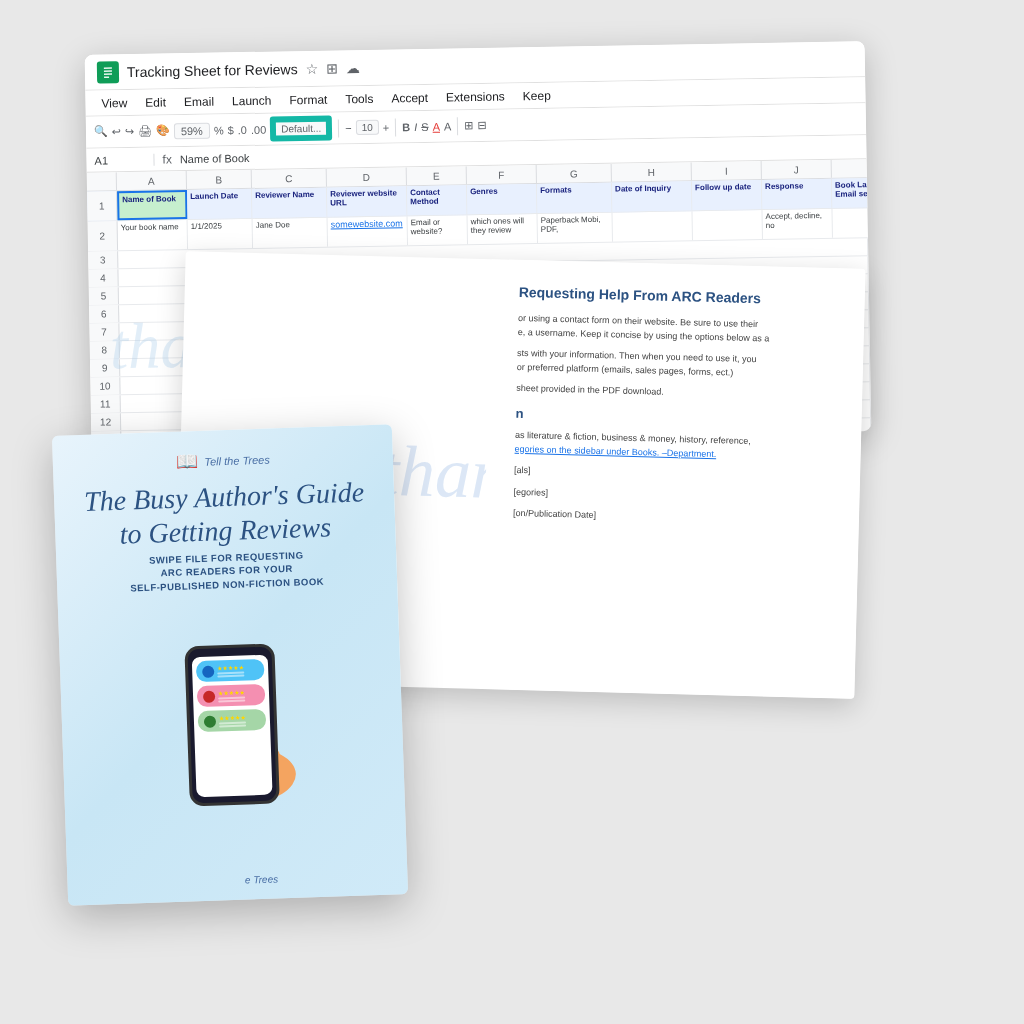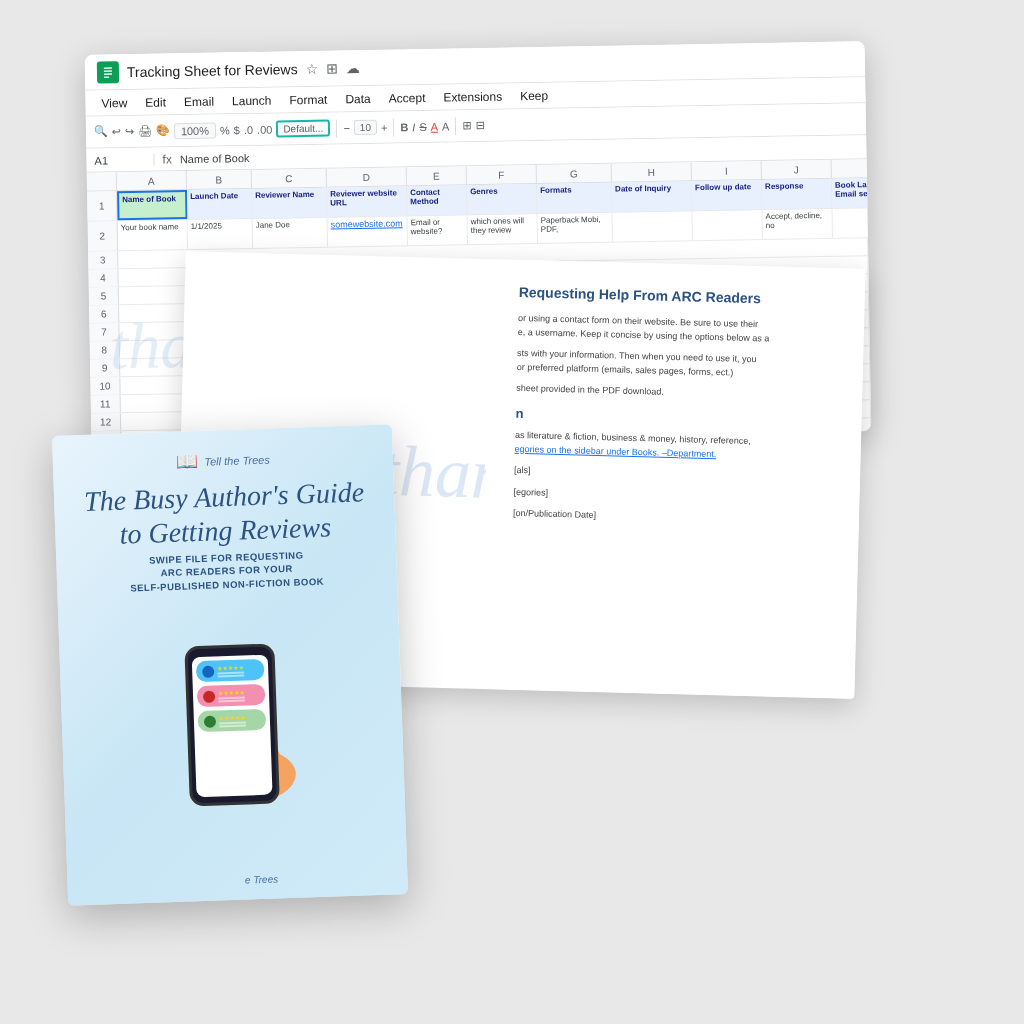--- a/index.html
+++ b/index.html
@@ -477,38 +477,38 @@
       <span class="title-icon">⊞</span>
       <span class="title-icon">☁</span>
     </div>
 
     <div class="sheets-menubar">
       <span class="menu-item">View</span>
       <span class="menu-item">Edit</span>
       <span class="menu-item">Email</span>
       <span class="menu-item">Launch</span>
       <span class="menu-item">Format</span>
-      <span class="menu-item">Data</span>
+      <span class="menu-item">Tools</span>
       <span class="menu-item">Accept</span>
       <span class="menu-item">Extensions</span>
       <span class="menu-item">Keep</span>
     </div>
 
     <div class="sheets-toolbar">
       <span>🔍</span>
       <span>↩</span>
       <span>↪</span>
       <span>🖨</span>
       <span>🎨</span>
-      <span class="toolbar-zoom">100%</span>
+      <span class="toolbar-zoom">59%</span>
       <span>%</span>
       <span>$</span>
       <span>.0</span>
       <span>.00</span>
-      <span style="background:#f8f9fa;border:2px solid #14b8a6;border-radius:3px;padding:1px 5px;font-size:10px;">Default...</span>
+      <span style="background:#f8f9fa;border:6px solid #14b8a6;border-radius:3px;padding:1px 5px;font-size:10px;">Default...</span>
       <div class="toolbar-sep"></div>
       <span>−</span>
       <span style="background:#f8f9fa;border:1px solid #dadce0;border-radius:3px;padding:1px 5px;font-size:10px;">10</span>
       <span>+</span>
       <div class="toolbar-sep"></div>
       <strong class="bold-b">B</strong>
       <em class="italic-i" style="font-size:11px;">I</em>
       <span class="strikethrough" style="font-size:11px;">S</span>
       <span style="font-size:11px;text-decoration:underline;color:#e53935;">A</span>
       <span style="font-size:11px;">A</span>

